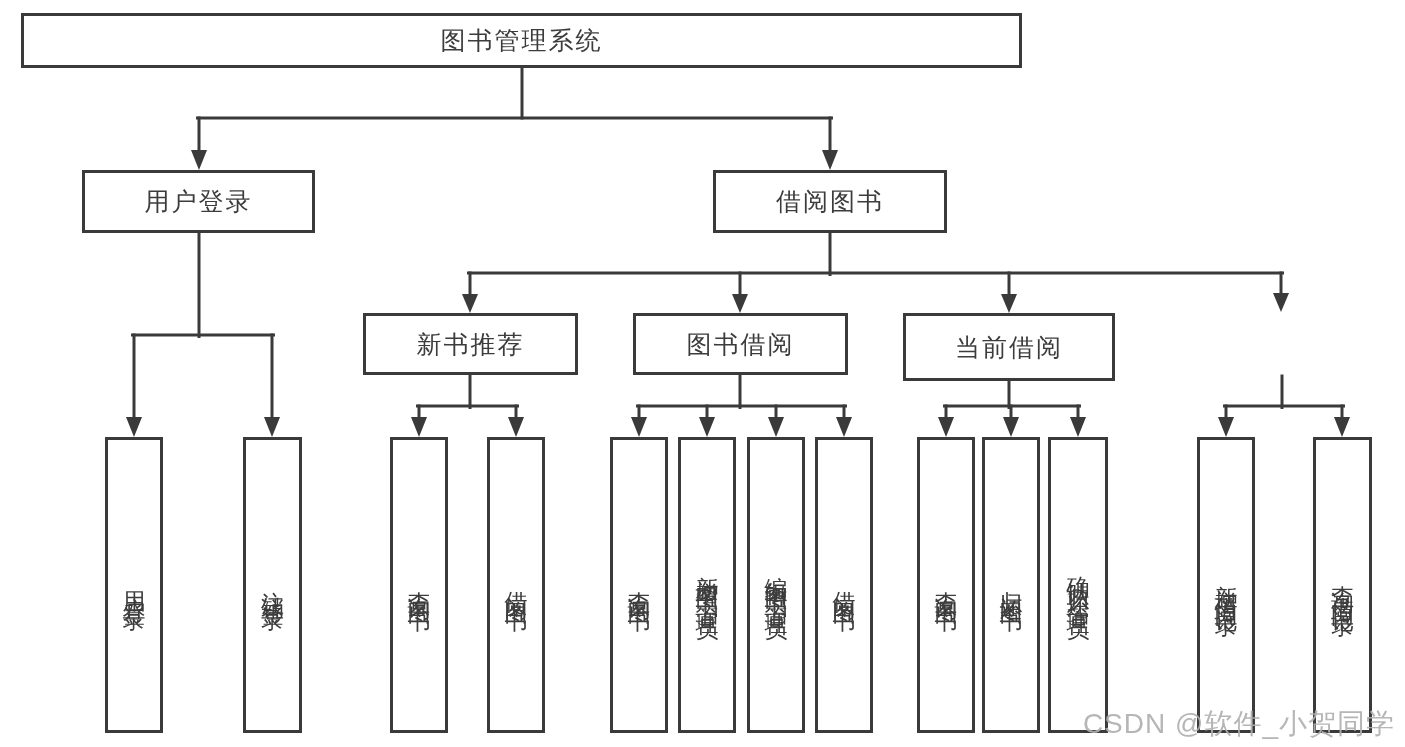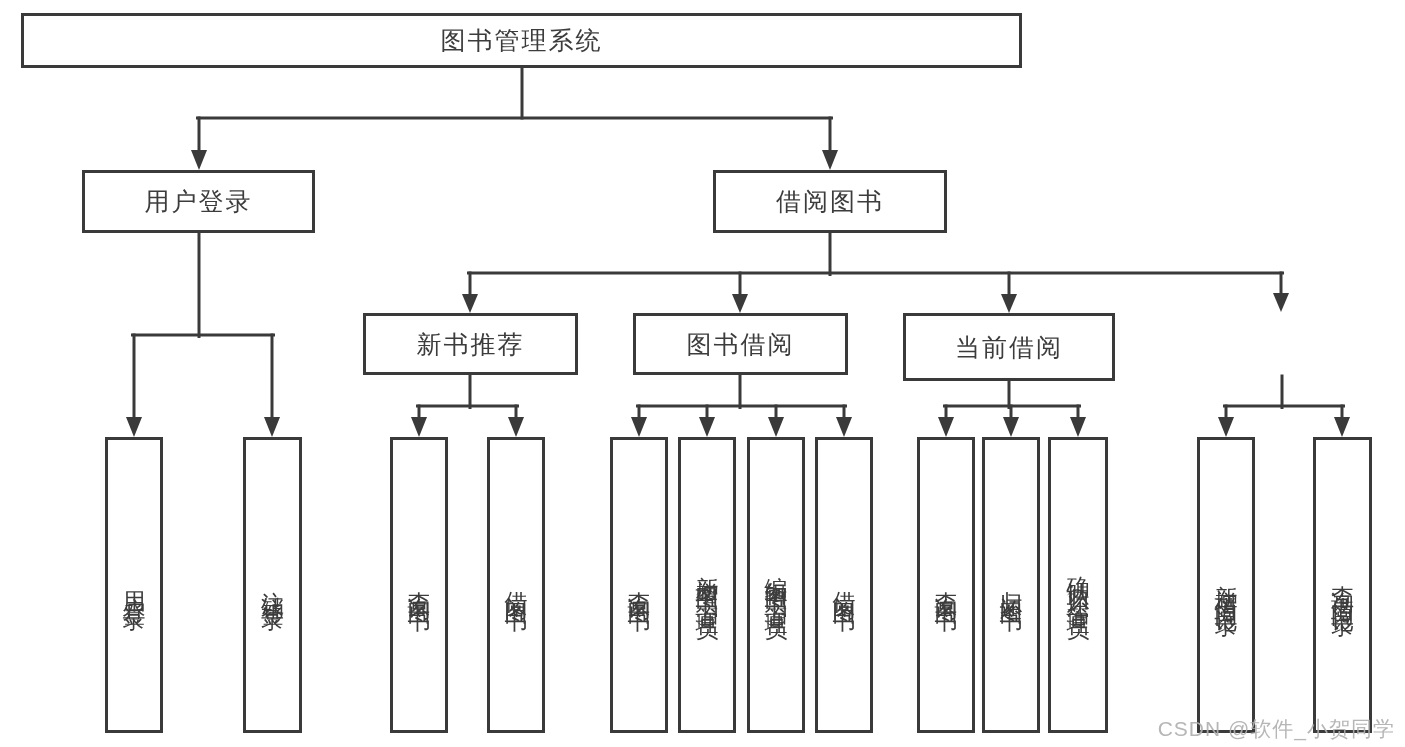--- a/index.html
+++ b/index.html
@@ -12,21 +12,21 @@
     position:absolute;box-sizing:border-box;border:3px solid #3a3a3a;background:#ffffff;
     display:flex;align-items:center;justify-content:center;z-index:2;
   }
   .hlabel{font-size:25px;color:#3c3c3c;letter-spacing:2px;white-space:nowrap;}
   .vlabel{
     writing-mode:vertical-rl;text-orientation:mixed;
     font-size:23px;color:#3c3c3c;letter-spacing:6px;line-height:1;white-space:nowrap;
   }
   .watermark{
     position:absolute;right:10px;bottom:4px;z-index:5;
-    font-size:21px;color:rgba(176,176,176,0.92);letter-spacing:1px;white-space:nowrap;
+    font-size:28px;color:rgba(176,176,176,0.92);letter-spacing:1px;white-space:nowrap;
   }
 </style>
 </head>
 <body>
 
 <div class="stage">
 
   <svg class="wires" width="1405" height="747" viewBox="0 0 1405 747" stroke="#3a3a3a" stroke-width="3" fill="#3a3a3a" stroke-linecap="square">
 
     <g>

